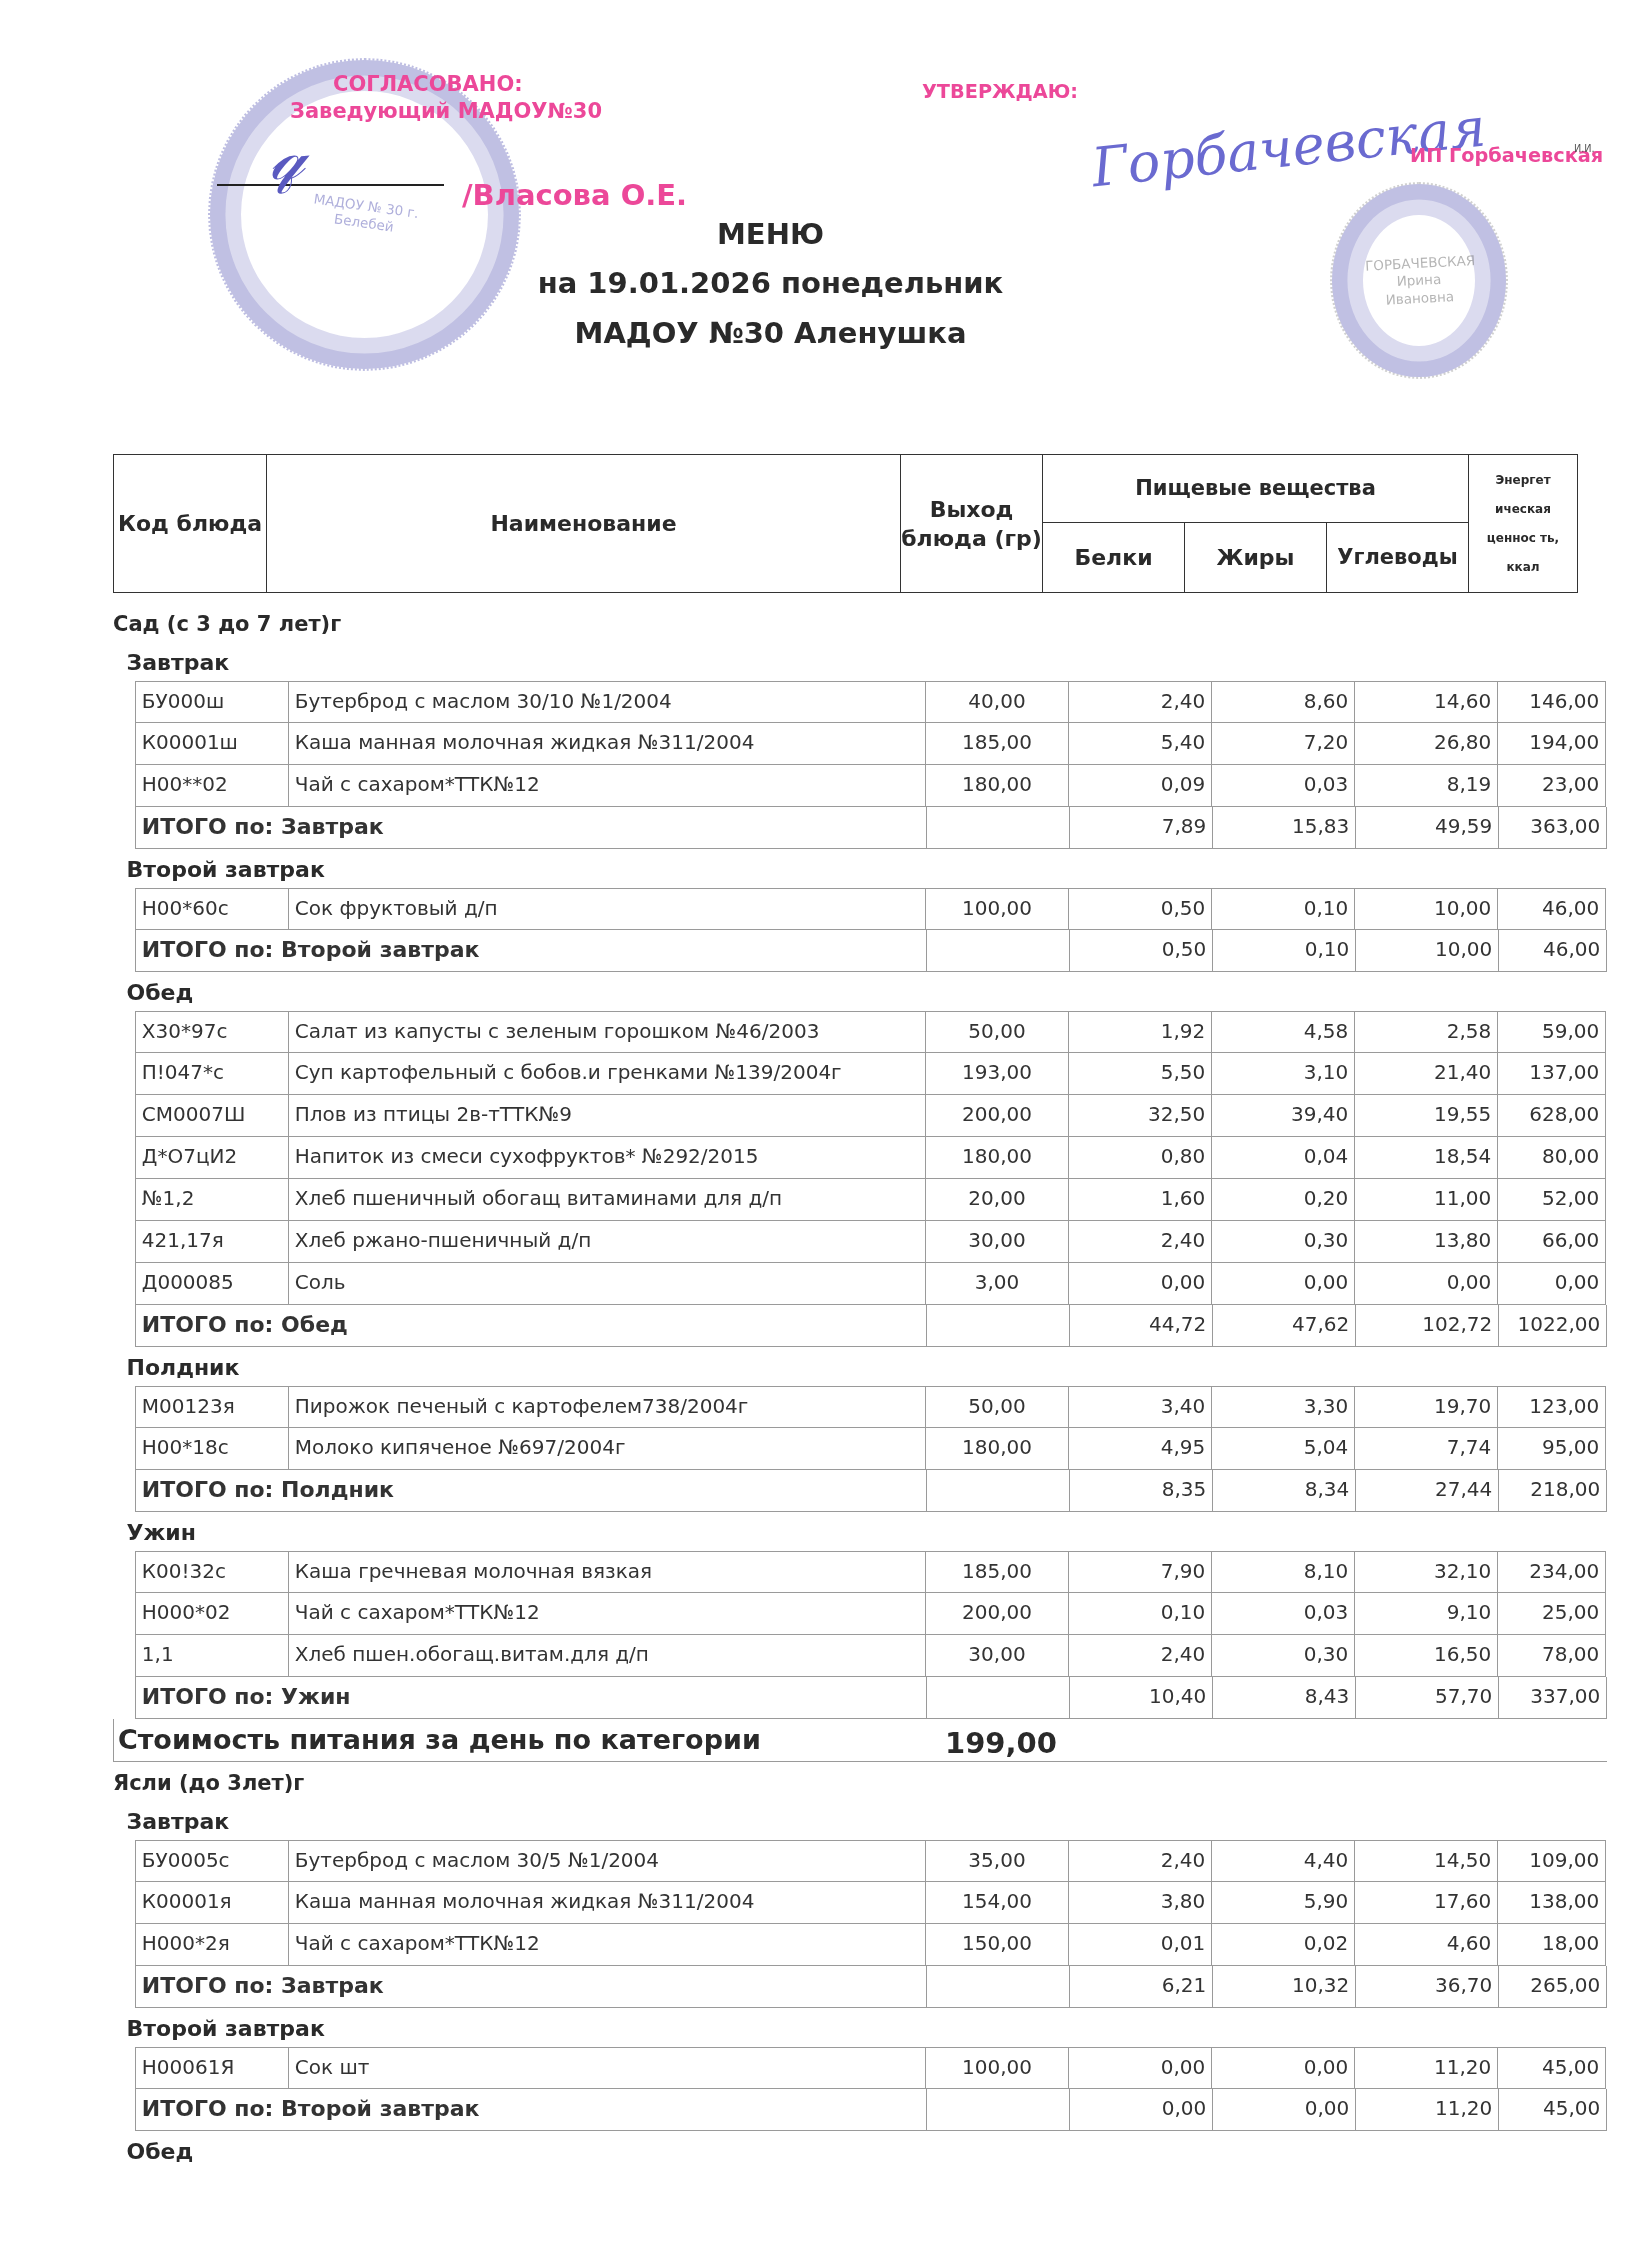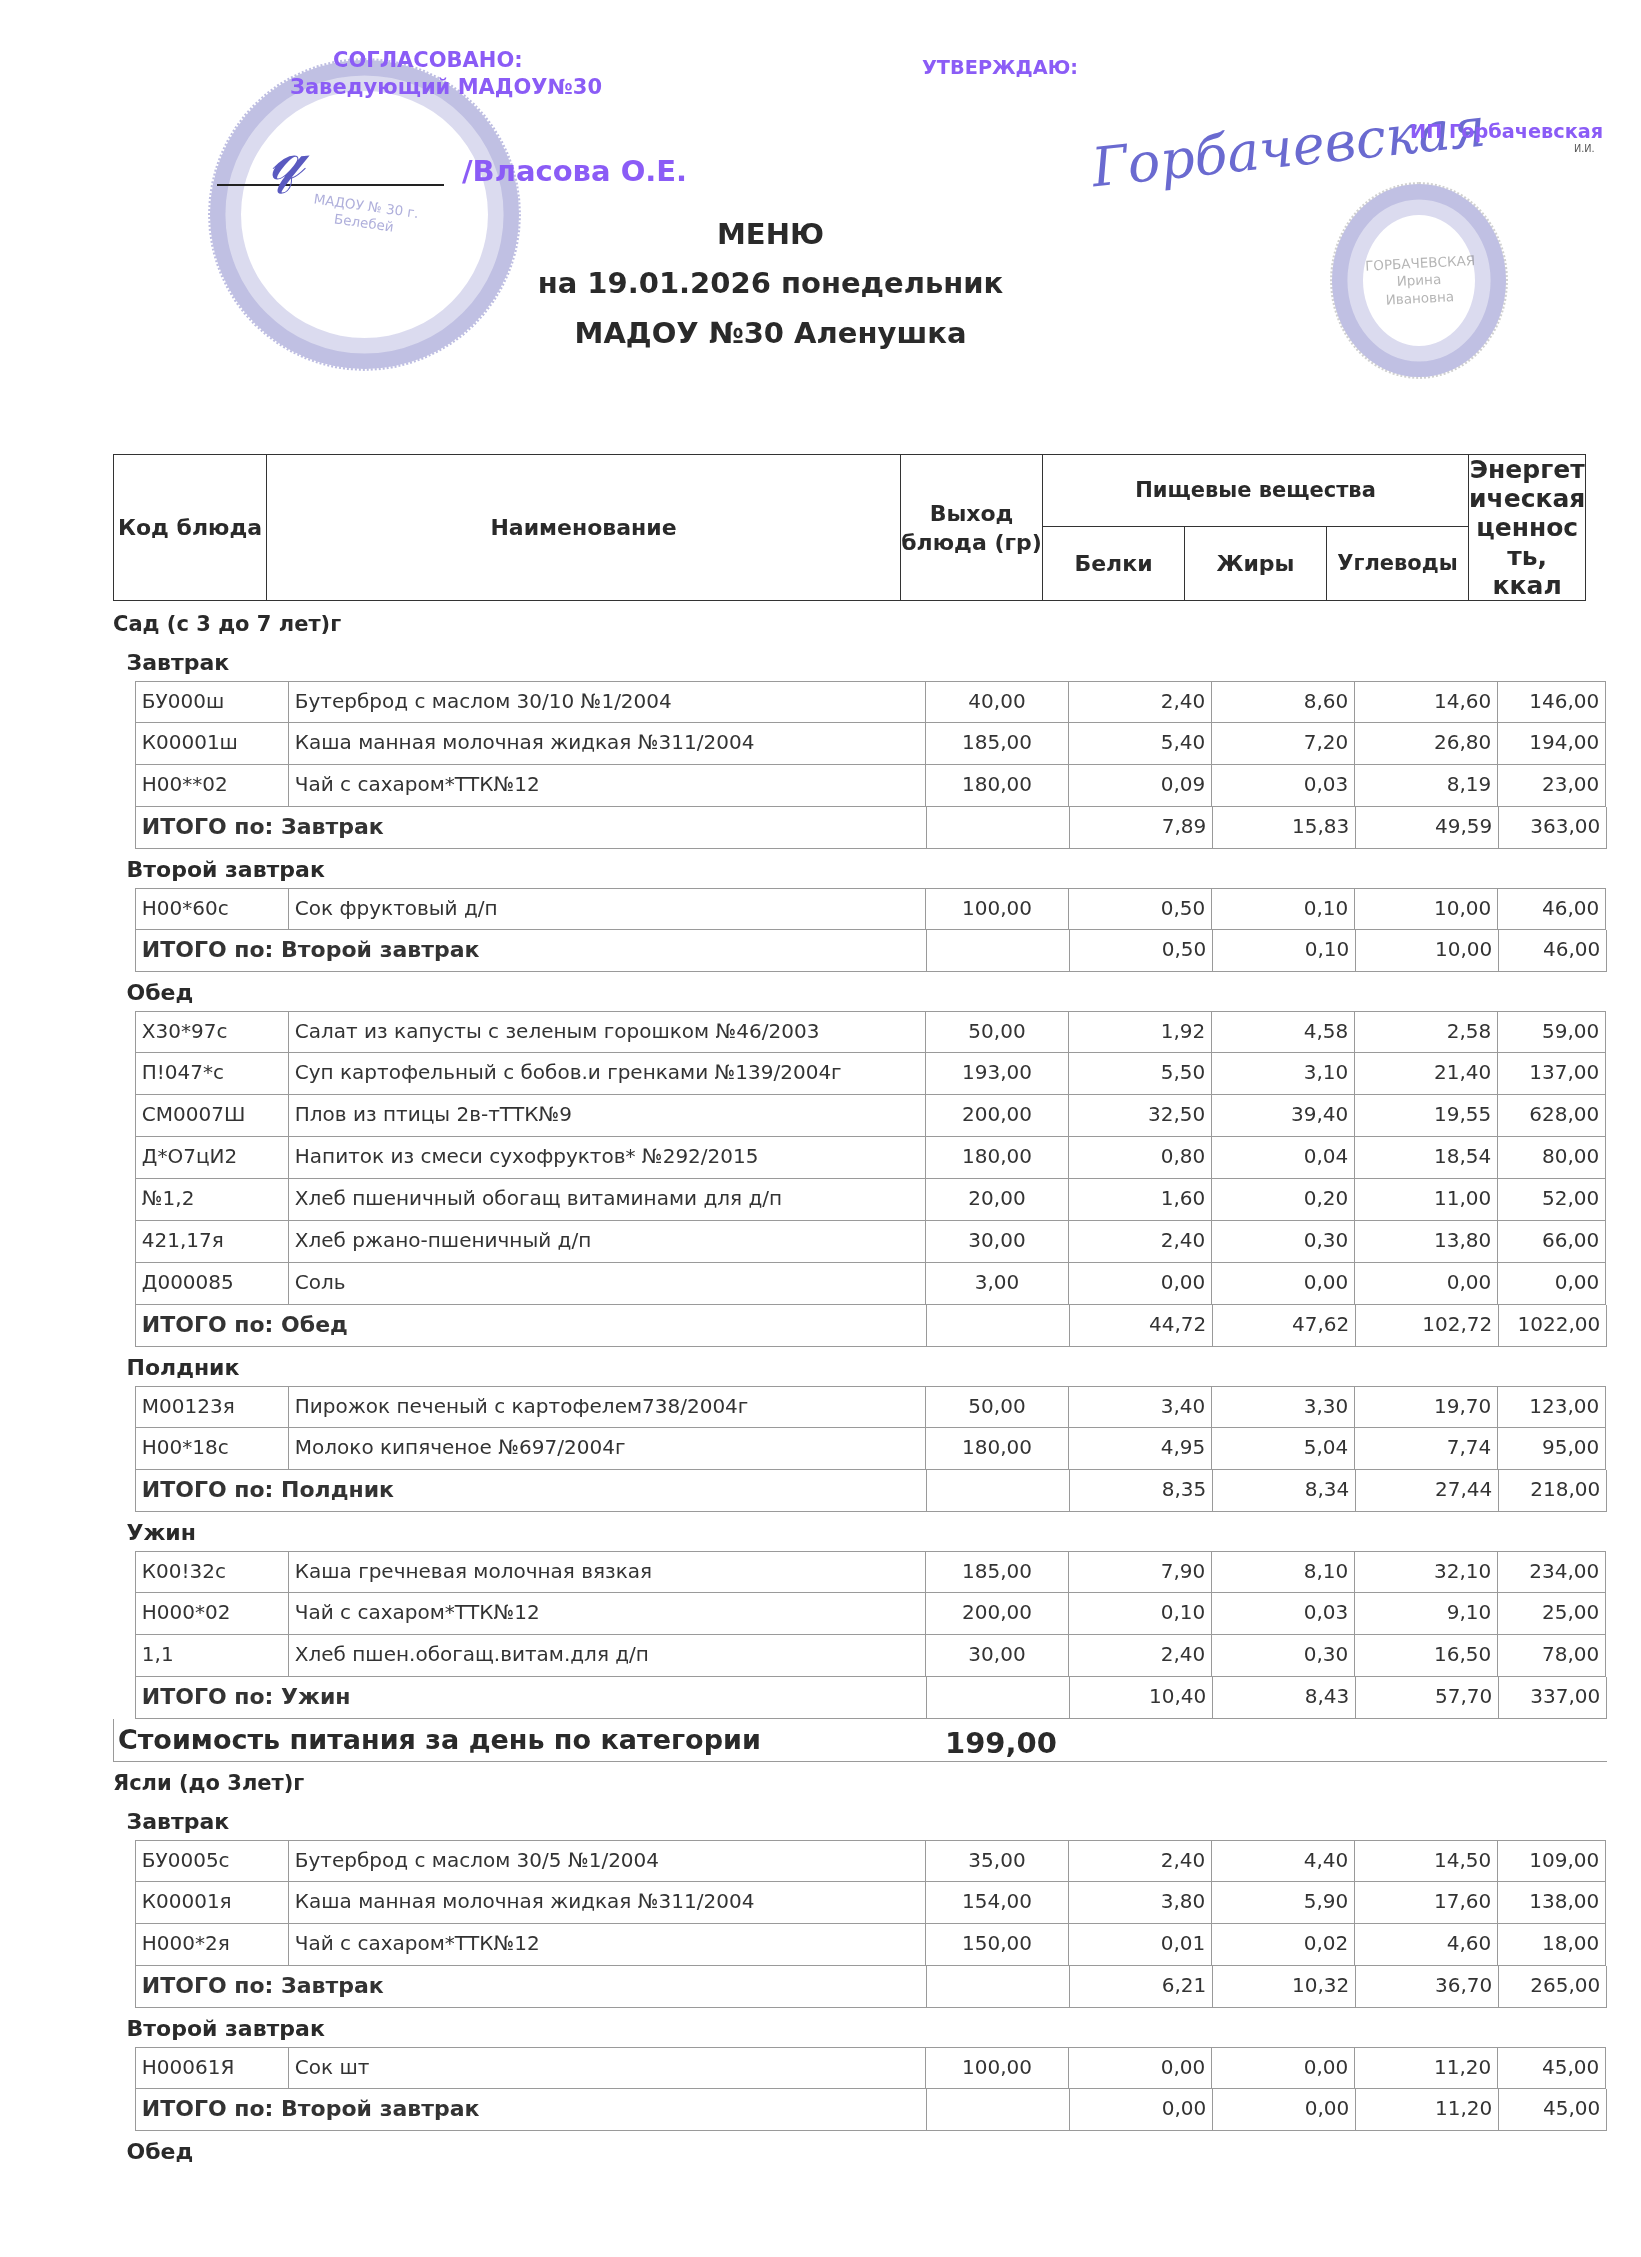--- a/index.html
+++ b/index.html
@@ -1,21 +1,21 @@
 <!DOCTYPE html>
 <html><head>
 <meta charset="utf-8">
 <style>
   html, body { margin: 0; padding: 0; background: #ffffff; }
   body {
     width: 1641px; height: 2257px; position: relative; overflow: hidden;
     font-family: "DejaVu Sans", sans-serif; color: #2a2a2a;
   }
   .abs { position: absolute; }
-  .hdr-text { font-weight: bold; font-size: 21px; color: #8b5cf6; }
+  .hdr-text { font-weight: bold; font-size: 21px; color: #ec4899; margin-top: 24px; }
   .stamp {
     position: absolute; border-radius: 50%;
     border: 2.9px dotted rgba(110,110,190,0.45);
     box-shadow: inset 0 0 0 13.5px rgba(255,255,255,0), inset 0 0 0 15.4px rgba(110,110,190,0.25), inset 0 0 0 29px rgba(255,255,255,0), inset 0 0 0 31px rgba(110,110,190,0.25);
   }
   .stamp-inner {
     position: absolute; left: 50%; top: 50%; transform: translate(-50%,-50%) rotate(8deg);
     color: rgba(110,110,190,0.55); font-size: 13.5px; text-align: center; line-height: 17.4px;
   }
   .stamp2 { border-color: rgba(120,120,120,0.35); }
@@ -75,21 +75,21 @@
 <div class="title" style="top:266px; font-size:29px; left:-50px;">на 19.01.2026  понедельник</div>
 <div class="title" style="top:316px; font-size:29px; left:-50px;">МАДОУ №30 Аленушка</div>
 
 <table class="head-table">
   <tbody>
       <tr style="height:68px;">
     <td rowspan="2" style="width:152px;">Код блюда</td>
     <td rowspan="2" style="width:633px;">Наименование</td>
     <td rowspan="2" style="width:141px;">Выход блюда (гр)</td>
     <td colspan="3" style="font-size:21px;">Пищевые вещества</td>
-    <td rowspan="2" style="width:108px; font-size:25px;">Энергет ическая ценнос ть, ккал</td>
+    <td rowspan="2" style="width:108px; font-size:12px;">Энергет ическая ценнос ть, ккал</td>
   </tr>
   <tr style="height:70px;">
     <td style="width:141px;">Белки</td>
     <td style="width:141px;">Жиры</td>
     <td style="width:141px; font-size:21px;">Углеводы</td>
   </tr>
 </tbody>
   </table>
 
 <div id="body-grid" class="grid" style="top:603px;">

